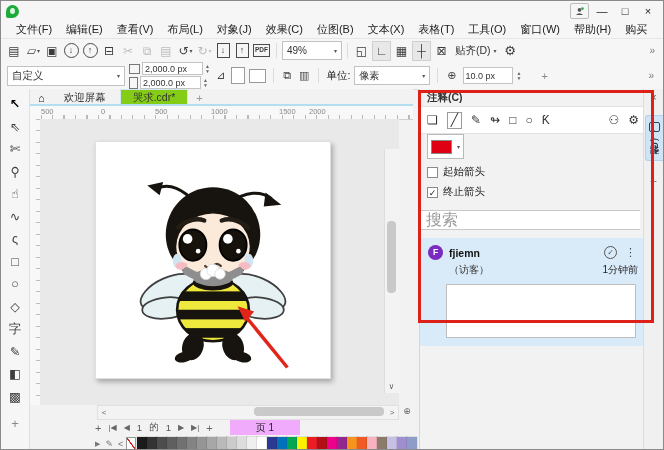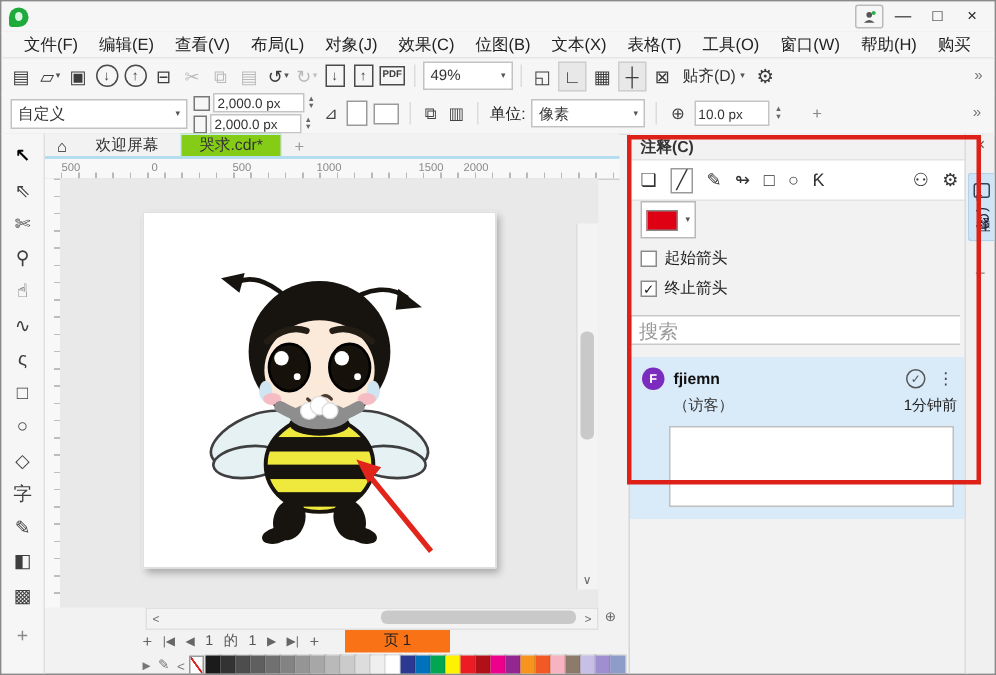--- a/index.html
+++ b/index.html
@@ -77,21 +77,21 @@
   .vthumb{position:absolute;left:2px;top:72px;width:9px;height:72px;background:#c9c9c9;border-radius:4px;}
   .vdown{position:absolute;right:1px;bottom:0;width:13px;height:12px;text-align:center;font-size:8px;color:#666;line-height:12px;}
   
   .hscroll{position:absolute;left:96px;top:404px;width:300px;height:13px;background:#f3f3f3;border:1px solid #e0e0e0;display:flex;align-items:center;}
   .harr{width:12px;text-align:center;font-size:8px;color:#666;}
   .htrack{position:relative;flex:1;height:100%;}
   .hthumb{position:absolute;left:52%;top:1px;width:130px;height:9px;background:#c9c9c9;border-radius:4px;}
   .zoomcorner{position:absolute;left:399px;top:404px;width:14px;height:13px;font-size:9px;color:#666;text-align:center;line-height:13px;}
   .pager{position:absolute;left:94px;top:419px;height:15px;display:flex;align-items:center;gap:7px;font-size:9.5px;color:#555;}
   .pbtn{font-size:8px;color:#666;}
-  .page-tab{background:#f97316;color:#222;font-size:10px;height:15px;line-height:15px;padding:0 26px;margin-left:10px;}
+  .page-tab{background:#f0abfc;color:#222;font-size:10px;height:15px;line-height:15px;padding:0 26px;margin-left:10px;}
   .palette{position:absolute;left:92px;top:435px;height:15px;display:flex;align-items:center;gap:1px;}
   .pal-ic{font-size:9px;color:#777;padding:0 2px;}
   .swatch{width:10px;height:13px;outline:1px solid rgba(0,0,0,.08);}
   .nofill{width:10px;height:13px;border:1px solid #999;box-sizing:border-box;
       background:linear-gradient(to top right,#fff 44%,#d22 46%,#d22 54%,#fff 56%);}
   
   .docker{position:absolute;left:418px;top:88px;width:227px;bottom:0;background:#f2f2f2;border-left:1px solid #d6d6d6;box-sizing:border-box;}
   .dock-header{height:15px;font-weight:bold;font-size:10.5px;padding:2px 7px 0;}
   .picon-row{background:#fff;border-top:1px solid #e2e2e2;border-bottom:1px solid #e2e2e2;
              display:flex;align-items:center;gap:9px;padding:4px 7px;height:18px;}
@@ -99,21 +99,21 @@
   .picon.selected{border:1px solid #9a9a9a;background:#fff;padding:0 3px;line-height:15px;}
   .picon.push{margin-left:auto;}
   .section-title{font-weight:bold;font-size:11px;padding:7px 7px 5px;color:#222;}
   .stroke-row{display:flex;align-items:center;gap:7px;padding:0 7px;}
   .swcombo{height:19px;border:1px solid #b9b9b9;background:#fff;display:inline-flex;align-items:center;gap:4px;padding:2px 3px;}
   .red-swatch{width:19px;height:12px;border:1px solid #888;}
   .wcombo{height:19px;width:52px;border:1px solid #b9b9b9;background:#fff;display:inline-flex;align-items:center;justify-content:space-between;padding:0 4px;font-size:10px;}
   .check-row{display:flex;align-items:center;gap:5px;padding:6px 7px 0;font-size:10.5px;color:#222;}
   .cb{width:11px;height:11px;border:1px solid #8a8a8a;background:#fff;font-size:9px;line-height:10px;text-align:center;color:#1a1a1a;box-sizing:border-box;}
   .search{display:block;width:220px;height:20px;margin:11px 0 0 0;border:1px solid #c9c9c9;border-right:none;
-          background:#fff;font-size:13px;padding:0 5px;box-sizing:border-box;font-family:inherit;color:#333;}
+          background:#fff;font-size:16px;padding:0 5px;box-sizing:border-box;font-family:inherit;color:#333;}
   .search::placeholder{color:#9a9a9a;}
   .comment-card{margin-top:8px;background:#d9eaf8;padding:7px 8px 6px;}
   .crow1{display:flex;align-items:center;gap:6px;}
   .avatar{width:15px;height:15px;border-radius:50%;background:#7b2cbf;color:#fff;font-size:8.5px;font-weight:bold;
           text-align:center;line-height:15px;flex:0 0 auto;}
   .cuser{font-weight:bold;font-size:10.5px;color:#111;}
   .circ{margin-left:auto;width:13px;height:13px;border:1.4px solid #555;border-radius:50%;font-size:8px;line-height:11px;text-align:center;color:#555;box-sizing:border-box;}
   .kebab{font-size:11px;color:#444;padding:0 2px;}
   .crow2{display:flex;align-items:center;margin:3px 0 0 21px;font-size:10px;color:#333;}
   .ctime{margin-left:auto;color:#222;}

